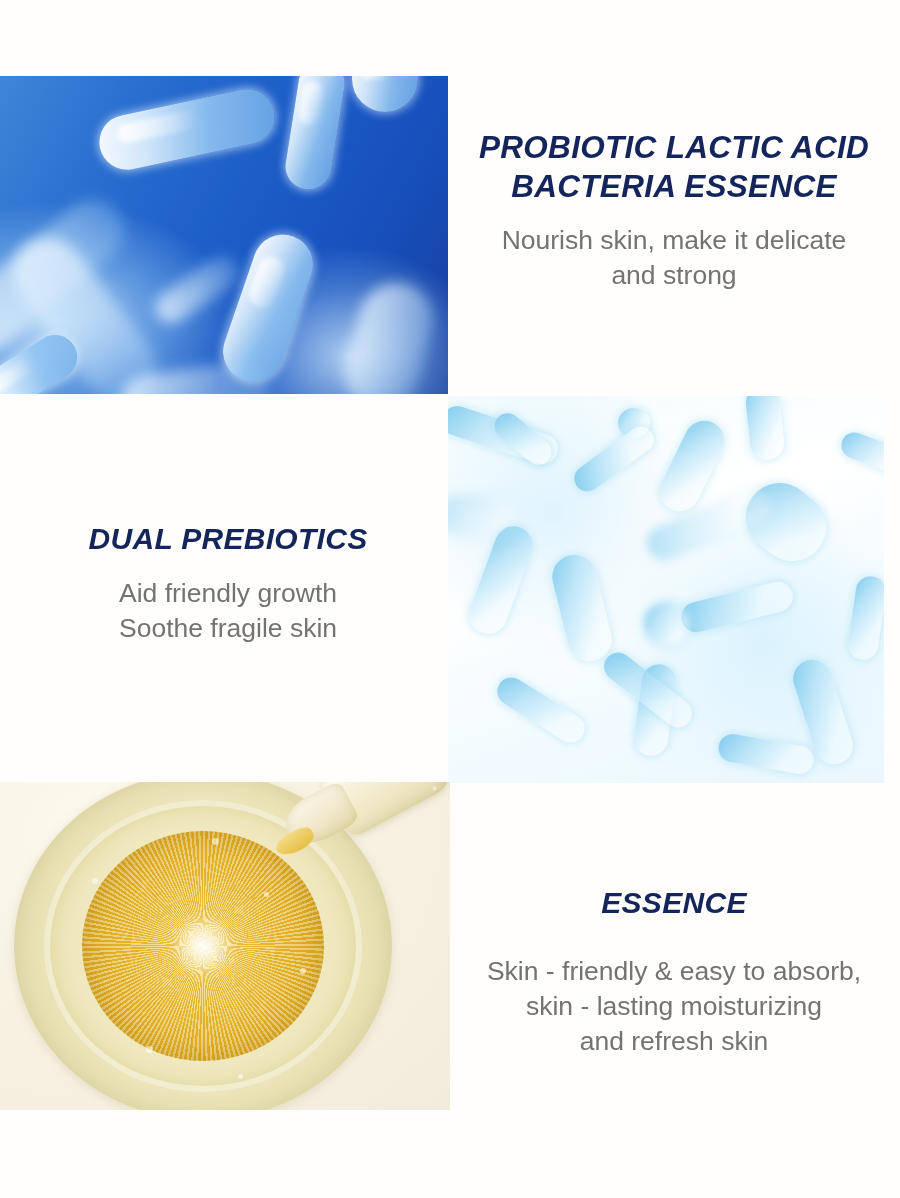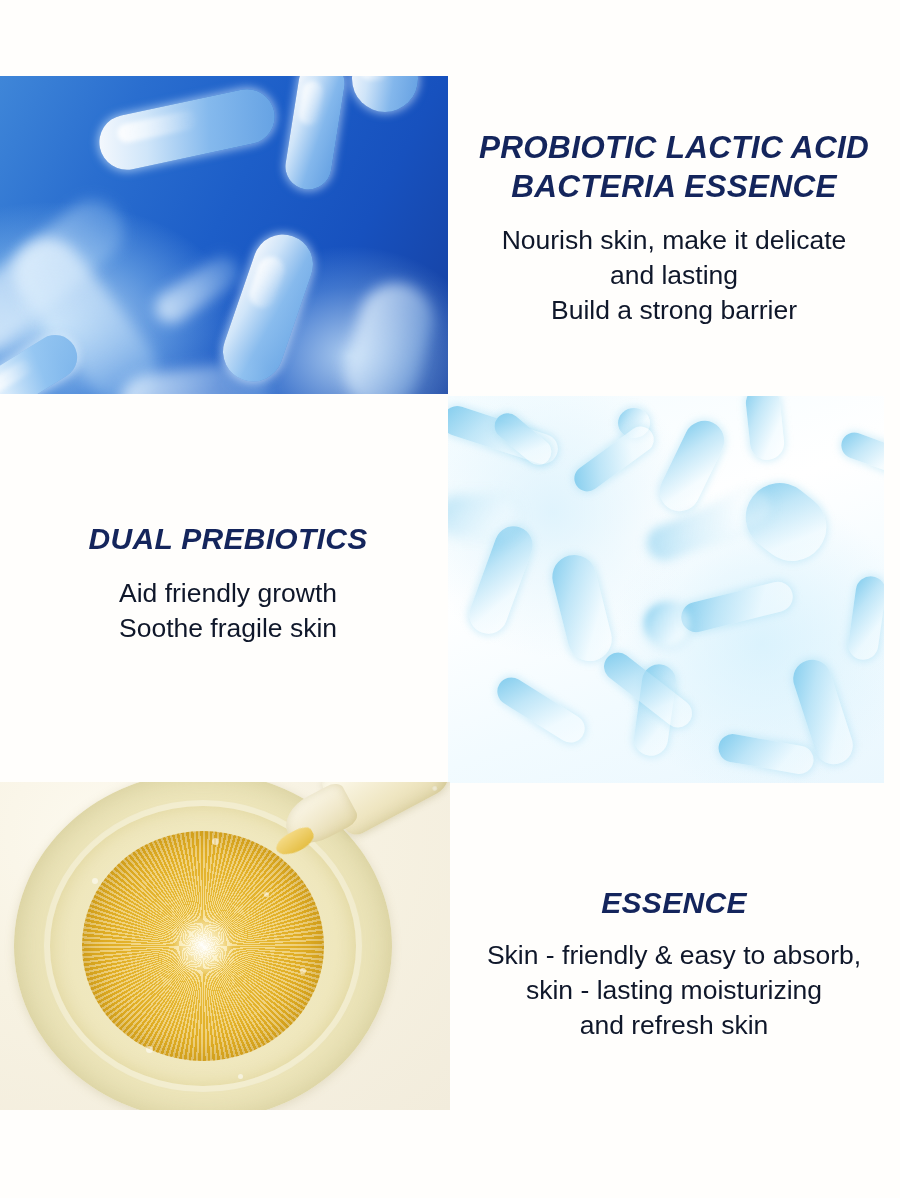--- a/index.html
+++ b/index.html
@@ -13,39 +13,39 @@
 
   
   .block { position:absolute; text-align:center; }
   .heading {
     font-weight:bold; font-style:italic;
     color:#14255c;
     letter-spacing:0.3px;
     line-height:1.24;
   }
   .body-text {
-    color:#0f172a;
+    color:#737373;
     line-height:1.32;
     font-weight:400;
   }
 
   
   #block-probiotic { left:448px; top:128px; width:452px; }
   #block-probiotic .heading { font-size:31.5px; }
   #block-probiotic .body-text { font-size:26.5px; margin-top:17px; }
 
   
   #block-prebiotics { left:10px; top:520px; width:436px; }
   #block-prebiotics .heading { font-size:30px;text-align:center; }
   #block-prebiotics .body-text { font-size:26.5px; margin-top:19px; }
 
   
   #block-squalane { left:448px; top:884px; width:452px; }
   #block-squalane .heading { font-size:30px; }
-  #block-squalane .body-text { font-size:26.5px; margin-top:17px; }
+  #block-squalane .body-text { font-size:26.5px; margin-top:33px; }
 
   
   .panel { position:absolute; overflow:hidden; }
 
   
   #panel-bacteria-dark {
     left:0; top:76px; width:448px; height:318px;
     background:
       radial-gradient(ellipse 60% 55% at 12% 78%, rgba(190,222,248,.95) 0%, rgba(150,200,242,.45) 42%, rgba(150,200,242,0) 70%),
       radial-gradient(ellipse 42% 48% at 78% 88%, rgba(198,226,250,.85) 0%, rgba(160,205,244,.30) 45%, rgba(160,205,244,0) 72%),
@@ -196,22 +196,21 @@
   <div class="rod" id="rod-e"></div>
 </div>
 
 <div class="block" id="block-probiotic">
   <div class="heading">
     <div>PROBIOTIC LACTIC ACID</div>
     <div>BACTERIA ESSENCE</div>
   </div>
   <div class="body-text">
     <div>Nourish skin, make it delicate</div>
-    <div>and lasting</div>
-    <div>Build a strong barrier</div>
+    <div>and strong</div>
   </div>
 </div>
 
 <div class="block" id="block-prebiotics">
   <div class="heading">
     <div>DUAL PREBIOTICS</div>
   </div>
   <div class="body-text">
     <div>Aid friendly growth</div>
     <div>Soothe fragile skin</div>

